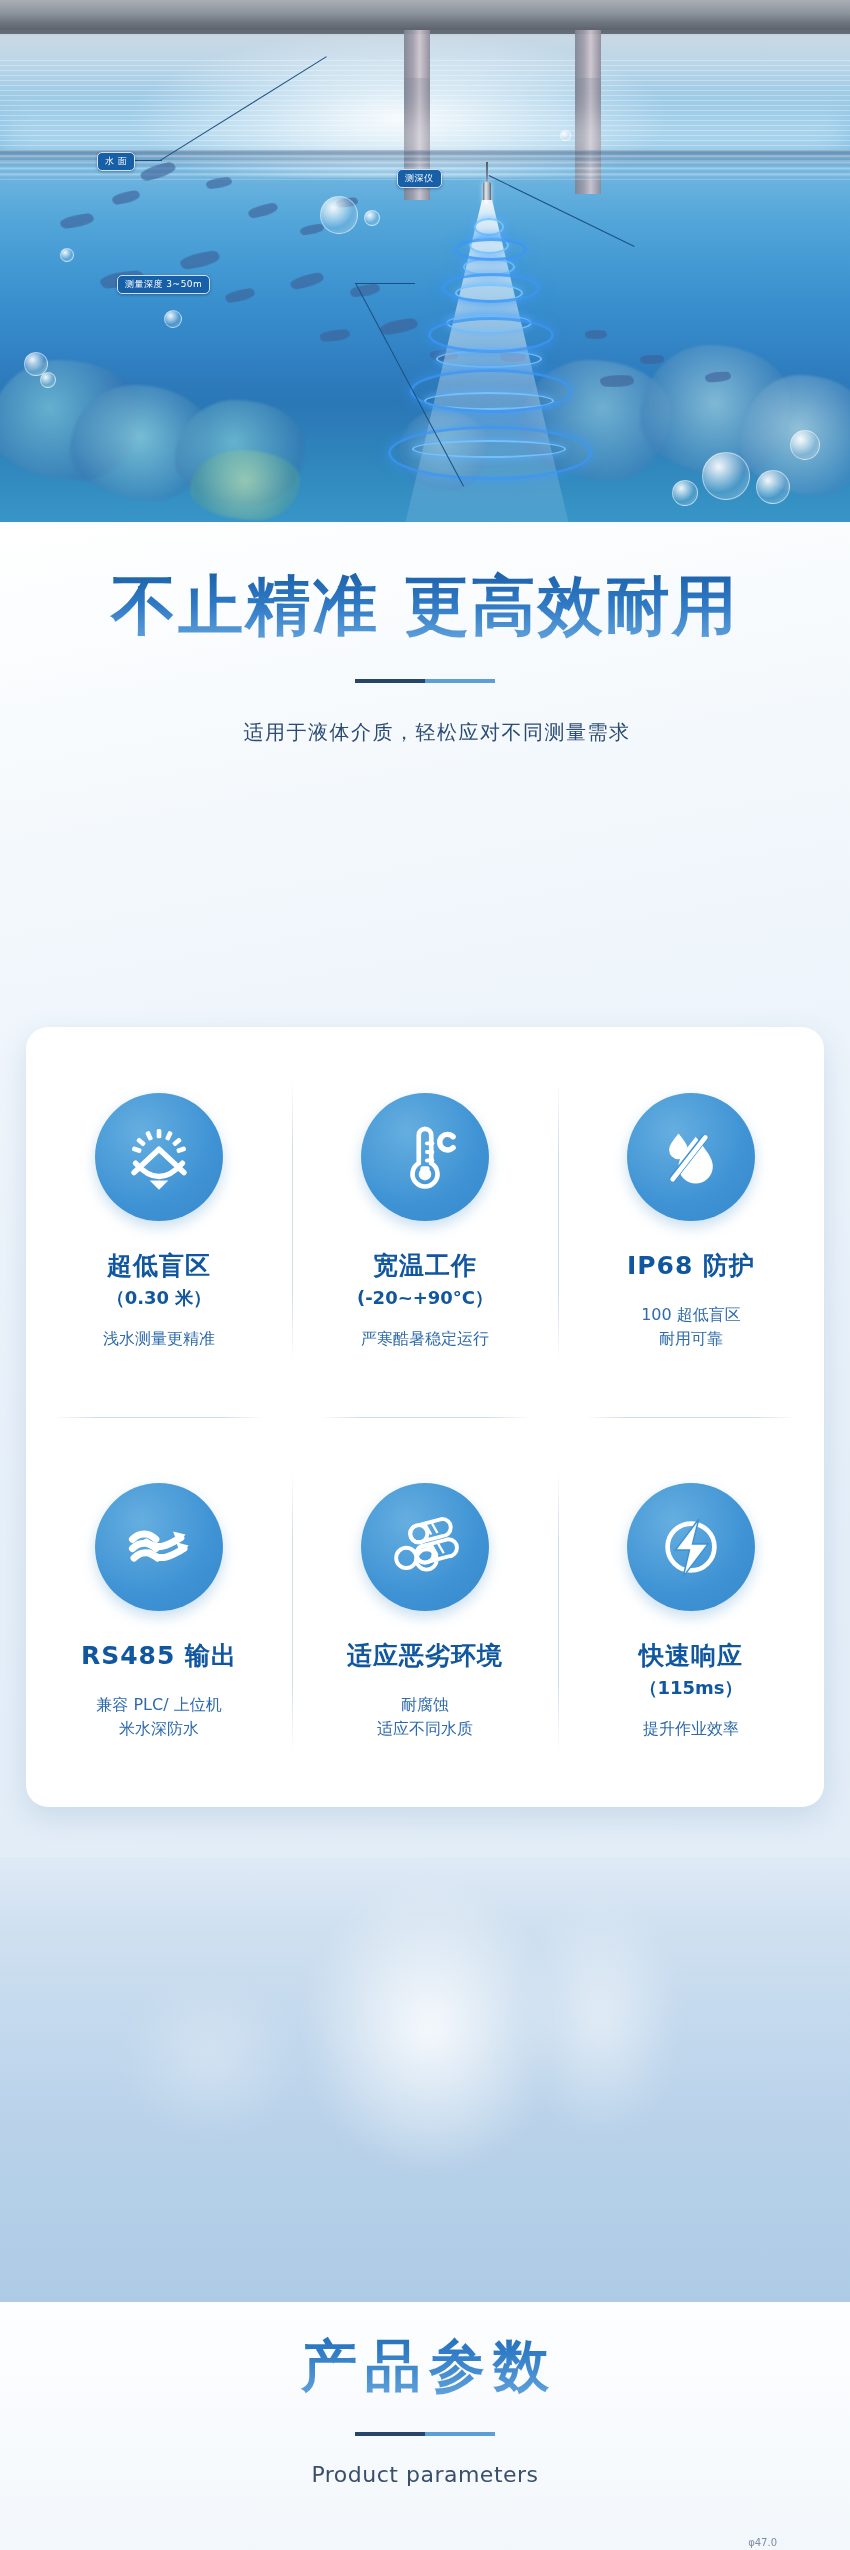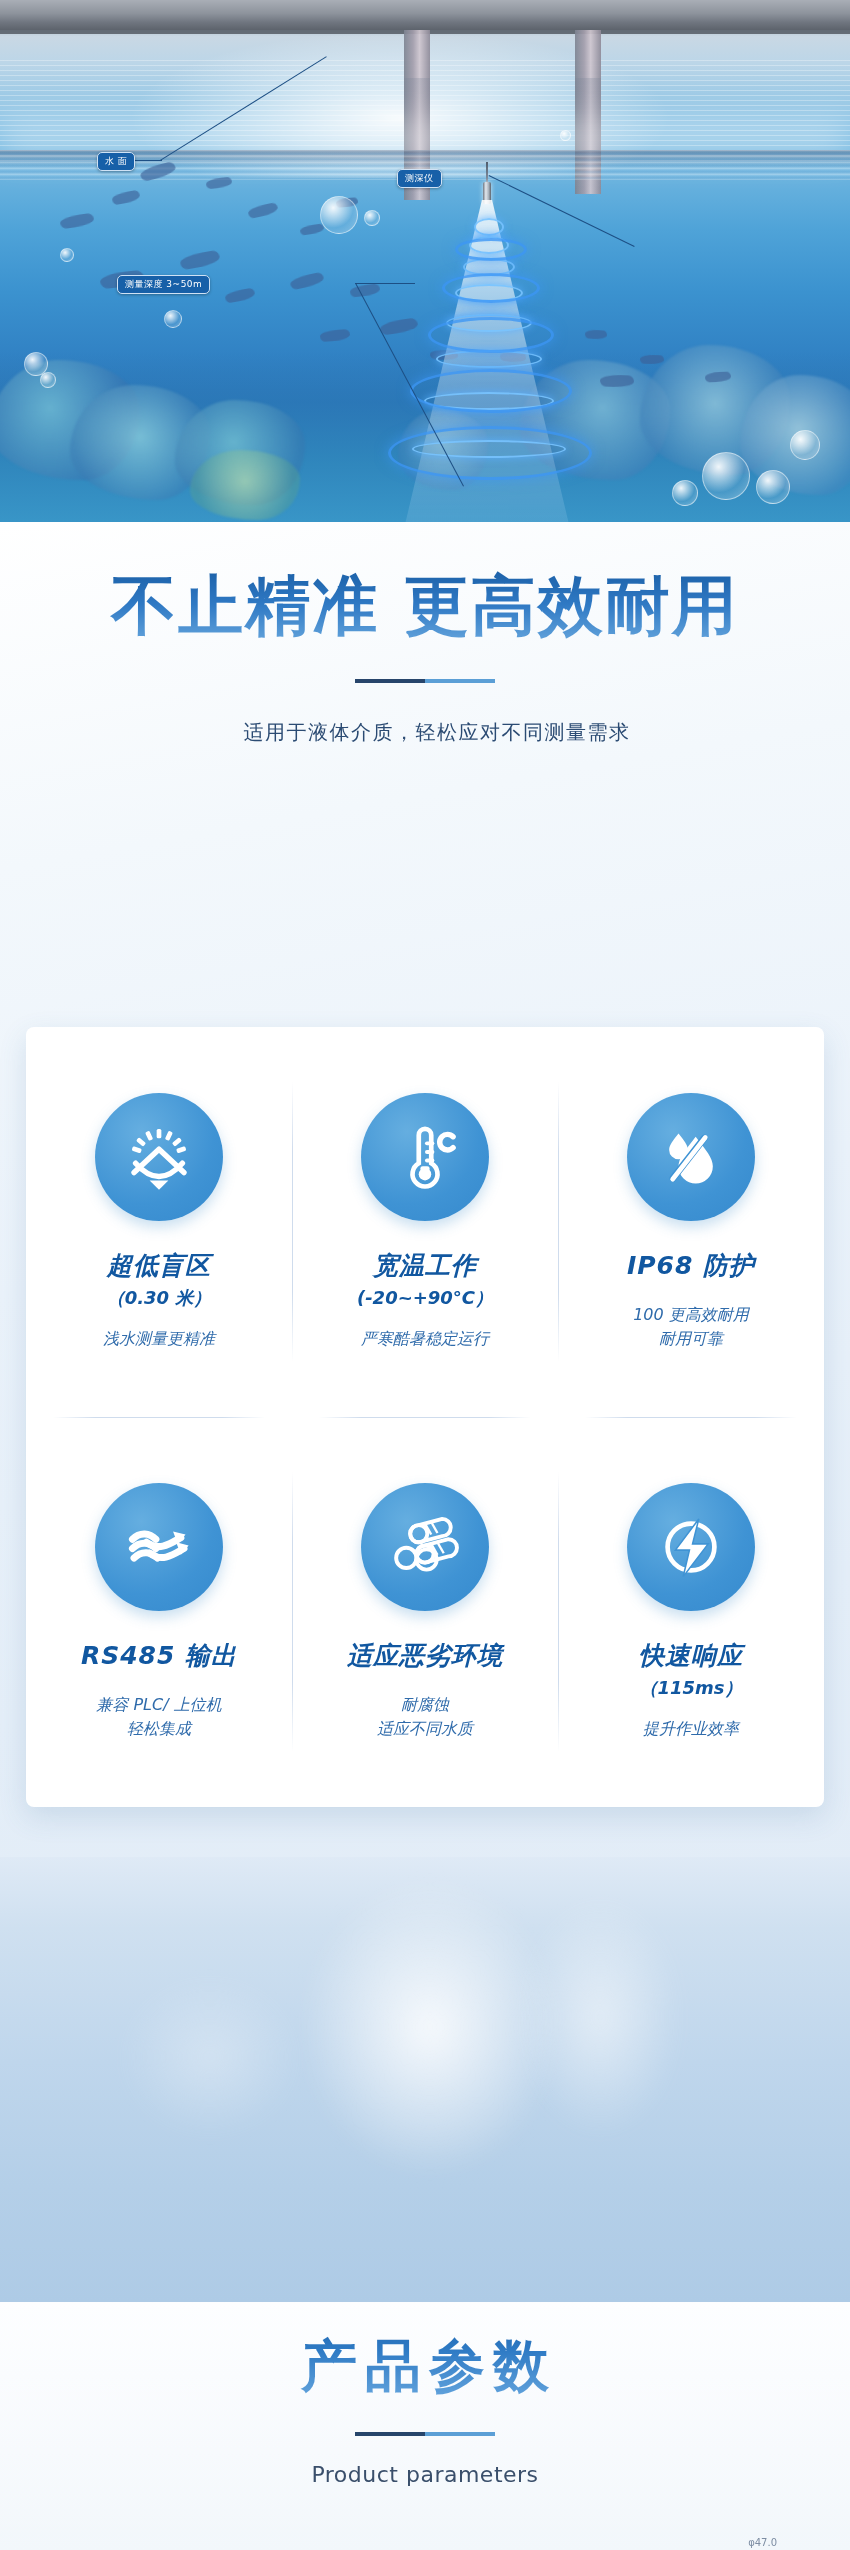--- a/index.html
+++ b/index.html
@@ -86,22 +86,22 @@
       -webkit-background-clip:text;background-clip:text;color:transparent;
       font-family:"DejaVu Sans","Liberation Sans",sans-serif;}
   .divider{margin:34px auto 0;width:140px;height:4px;display:flex;}
   .divider i{display:block;height:4px;flex:1;}
   .divider i.a{background:#27456b;}
   .divider i.b{background:#5b9fd6;}
   .sub{margin-top:36px;font-size:20px;color:#2b4b73;letter-spacing:1.5px;
        font-family:"DejaVu Sans","Liberation Sans",sans-serif;margin-left:24px;}
 
   .panel{position:absolute;left:26px;top:505px;width:798px;height:780px;
-    background:#ffffff;border-radius:8px;
-    box-shadow:0 10px 28px rgba(60,110,160,.16);overflow:hidden;font-style:italic;}
+    background:#ffffff;border-radius:22px;
+    box-shadow:0 10px 28px rgba(60,110,160,.16);overflow:hidden;}
   .grid{display:grid;grid-template-columns:1fr 1fr 1fr;grid-template-rows:1fr 1fr;
         width:100%;height:100%;}
   .cell{position:relative;display:flex;flex-direction:column;align-items:center;
         justify-content:center;padding:18px 10px;box-sizing:border-box;}
   .cell.bl::before{content:"";position:absolute;left:0;top:14%;width:1px;height:72%;
         background:linear-gradient(180deg,rgba(200,215,232,0),#cfdced 25%,#cfdced 75%,rgba(200,215,232,0));}
   .cell.bt::after{content:"";position:absolute;left:10%;top:0;width:80%;height:1px;
         background:linear-gradient(90deg,rgba(200,215,232,0),#cfdced 20%,#cfdced 80%,rgba(200,215,232,0));}
   .circ{width:128px;height:128px;border-radius:50%;
         background:radial-gradient(circle at 36% 30%,#65aee0,#3f93d4 60%,#3589cd 100%);
@@ -279,40 +279,40 @@
           <div class="circ">
             <svg viewBox="0 0 100 100" aria-hidden="true">
               <path d="M34 20c7 9 12 15 12 21a12 12 0 0 1-24 0c0-6 5-12 12-21z" fill="#ffffff"></path>
               <path d="M56 24c13 17 22 27 22 38a22 22 0 0 1-44 0c0-11 9-21 22-38z" fill="#ffffff"></path>
               <rect x="44" y="16" width="9" height="74" rx="4.5" fill="#3f93d4" transform="rotate(38 50 50)"></rect>
               <rect x="46" y="16" width="6" height="74" rx="3" fill="#ffffff" transform="rotate(38 50 50)"></rect>
             </svg>
           </div>
           <div class="c-title">IP68 防护</div>
           <div class="c-sub"></div>
-          <div class="c-desc">100 更高效耐用
+          <div class="c-desc">100 超低盲区
 耐用可靠</div>
         </div>
 
         <div class="cell bt">
           <div class="circ">
             <svg viewBox="0 0 100 100" aria-hidden="true">
               <path d="M16 40c10-10 22-8 30 0" fill="none" stroke="#ffffff" stroke-width="9" stroke-linecap="round"></path>
               <path d="M16 52c10-10 22-8 30 0" fill="none" stroke="#ffffff" stroke-width="9" stroke-linecap="round"></path>
               <path d="M18 64c10-10 22-8 30 0" fill="none" stroke="#ffffff" stroke-width="9" stroke-linecap="round"></path>
               <path d="M34 44c16 12 30 2 44-6" fill="none" stroke="#ffffff" stroke-width="9" stroke-linecap="round"></path>
               <path d="M68 30 L84 34 L74 46 Z" fill="#ffffff"></path>
               <path d="M38 58c16 12 30 2 44-6" fill="none" stroke="#ffffff" stroke-width="9" stroke-linecap="round"></path>
               <path d="M72 44 L88 48 L78 60 Z" fill="#ffffff"></path>
             </svg>
           </div>
           <div class="c-title">RS485 输出</div>
           <div class="c-sub"></div>
           <div class="c-desc">兼容 PLC/ 上位机
-轻松集成</div>
+米水深防水</div>
         </div>
 
         <div class="cell bl bt">
           <div class="circ">
             <svg viewBox="0 0 100 100" aria-hidden="true">
               <g fill="none" stroke="#ffffff" stroke-width="5">
                 <path d="M42 22 L72 14 a11 11 0 0 1 0 22 L42 44 a11 11 0 0 1 0-22 z"></path>
                 <circle cx="42" cy="33" r="11"></circle>
                 <path d="M50 48 L80 40 a11 11 0 0 1 0 22 L50 70 a11 11 0 0 1 0-22 z"></path>
                 <circle cx="50" cy="59" r="11"></circle>

